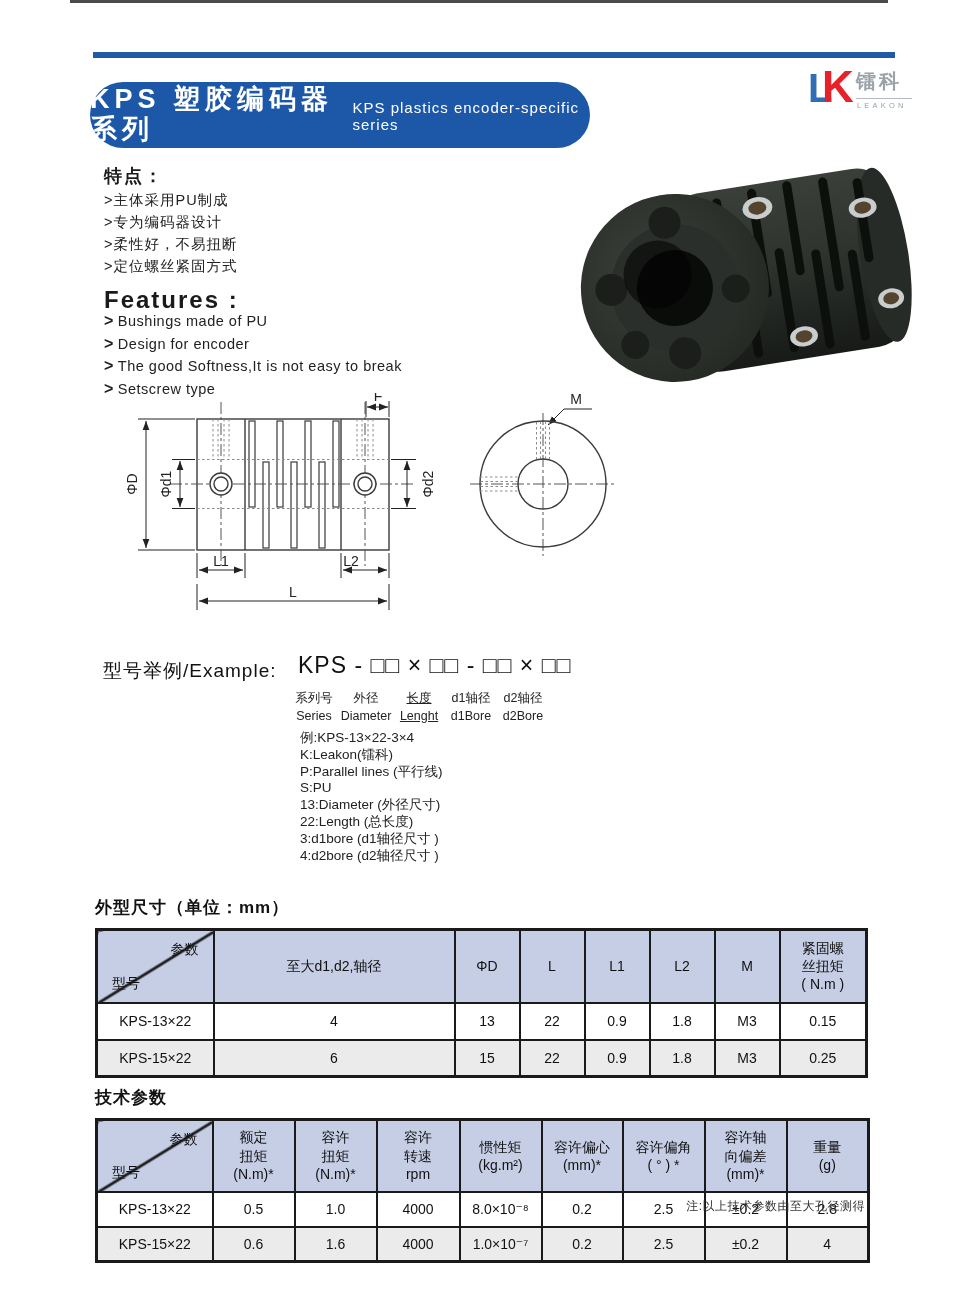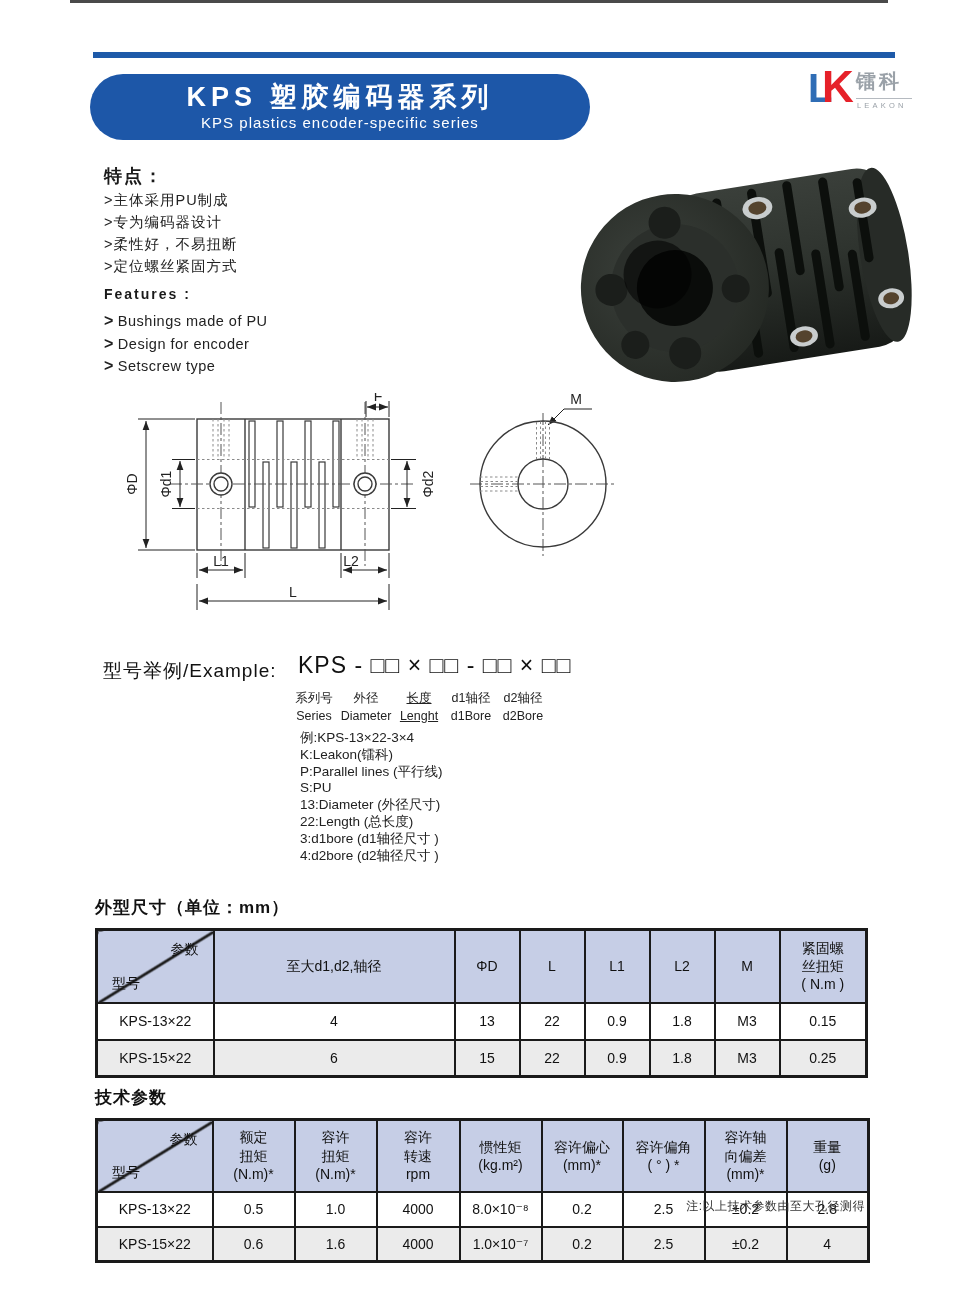--- a/index.html
+++ b/index.html
@@ -5,39 +5,39 @@
   * { margin:0; padding:0; box-sizing:border-box; }
   html,body { background:#fff; }
   body { font-family:"Liberation Sans","DejaVu Sans",sans-serif; color:#1a1a1a; }
   #page { position:relative; width:960px; height:1312px; background:#fff; overflow:hidden; }
 
   
   .top-line { position:absolute; left:70px; top:0; width:818px; height:3px; background:#4a4a4a; }
   .blue-rule { position:absolute; left:93px; top:52px; width:802px; height:6px; background:#1e5aa9; }
 
   
-  .banner { position:absolute; left:90px; top:74px; width:500px; height:66px;
-            background:#1d57a8; border-radius:33px; display:flex; flex-direction:column;
+  .banner { position:absolute; left:90px; top:82px; width:500px; height:66px;
+            background:#1d57a8; border-radius:33px; display:flex; flex-direction:row;
             align-items:center; justify-content:center; color:#fff; }
   .banner .t-zh { font-size:27px; font-weight:bold; letter-spacing:5px; line-height:1.1; }
   .banner .t-en { font-size:15px; letter-spacing:1px; margin-top:2px; }
 
   
   .logo { position:absolute; left:808px; top:64px; width:110px; height:54px; }
   .logo .l { position:absolute; left:0; top:2px; font-size:40px; font-weight:bold; color:#2f6db5; }
   .logo .k { position:absolute; left:14px; top:-2px; font-size:44px; font-weight:bold; color:#e62129; }
   .logo .zh { position:absolute; left:48px; top:4px; font-size:20px; font-weight:bold;
               color:#9aa1a8; letter-spacing:3px; }
   .logo .hr { position:absolute; left:48px; top:34px; width:56px; height:1px; background:#b5bac0; }
   .logo .en { position:absolute; left:49px; top:37px; font-size:7.5px; letter-spacing:3.2px; color:#9aa1a8; }
 
   
   .h-zh { position:absolute; left:104px; top:164px; font-size:18px; font-weight:bold; letter-spacing:2px; }
   .feat-zh { position:absolute; left:104px; top:189px; font-size:14.5px; line-height:22px; color:#222; letter-spacing:1px; }
-  .h-en { position:absolute; left:104px; top:286px; font-size:14px; font-weight:bold; letter-spacing:2px; }
+  .h-en { position:absolute; left:104px; top:286px; font-size:24px; font-weight:bold; letter-spacing:2px; }
   .feat-en { position:absolute; left:104px; top:310px; font-size:14.5px; line-height:22.5px; color:#222; letter-spacing:0.5px; }
   .feat-en .mark { font-weight:bold; font-size:16px; margin-right:4px; }
 
   
   .photo { position:absolute; left:555px; top:148px; }
   .drawing { position:absolute; left:90px; top:393px; }
   .drawing text { font-size:14px; fill:#222; font-family:"Liberation Sans","DejaVu Sans",sans-serif; }
 
   
   .ex-label { position:absolute; left:103px; top:658px; font-size:19px; letter-spacing:1px; color:#111; }
@@ -91,20 +91,21 @@
     <div>&gt;主体采用PU制成</div>
     <div>&gt;专为编码器设计</div>
     <div>&gt;柔性好，不易扭断</div>
     <div>&gt;定位螺丝紧固方式</div>
   </div>
 
   <div class="h-en">Features :</div>
   <div class="feat-en">
     <div><span class="mark">&gt;</span><span>Bushings made of PU</span></div>
     <div><span class="mark">&gt;</span><span>Design for encoder</span></div>
+    <div><span class="mark">&gt;</span><span>The good Softness,It is not easy to break</span></div>
     <div><span class="mark">&gt;</span><span>Setscrew type</span></div>
   </div>
 
   <svg class="photo" width="390" height="245" viewBox="0 0 390 245">
     <defs>
       <linearGradient id="bodyg" x1="0" y1="0" x2="0" y2="1">
         <stop offset="0" stop-color="#3a3f3a"></stop>
           <stop offset="0.45" stop-color="#2e332e"></stop>
         <stop offset="1" stop-color="#171a17"></stop>
       </linearGradient>

